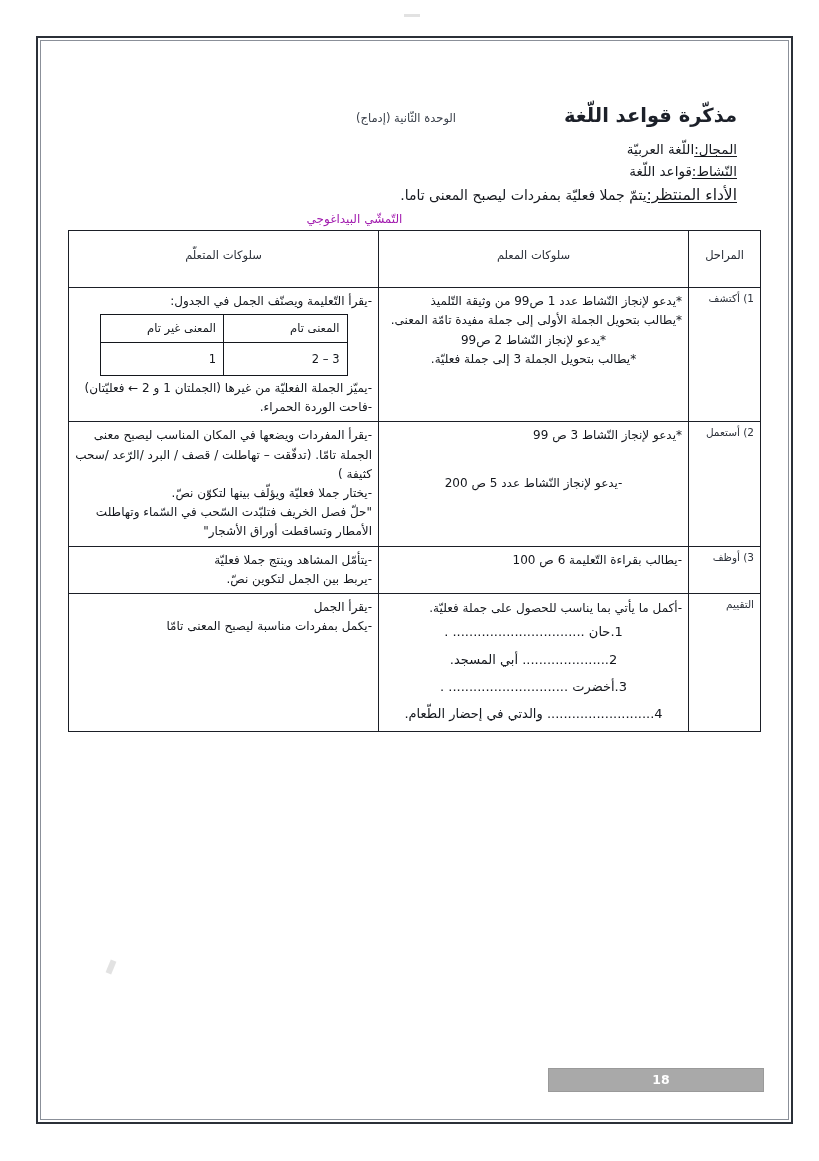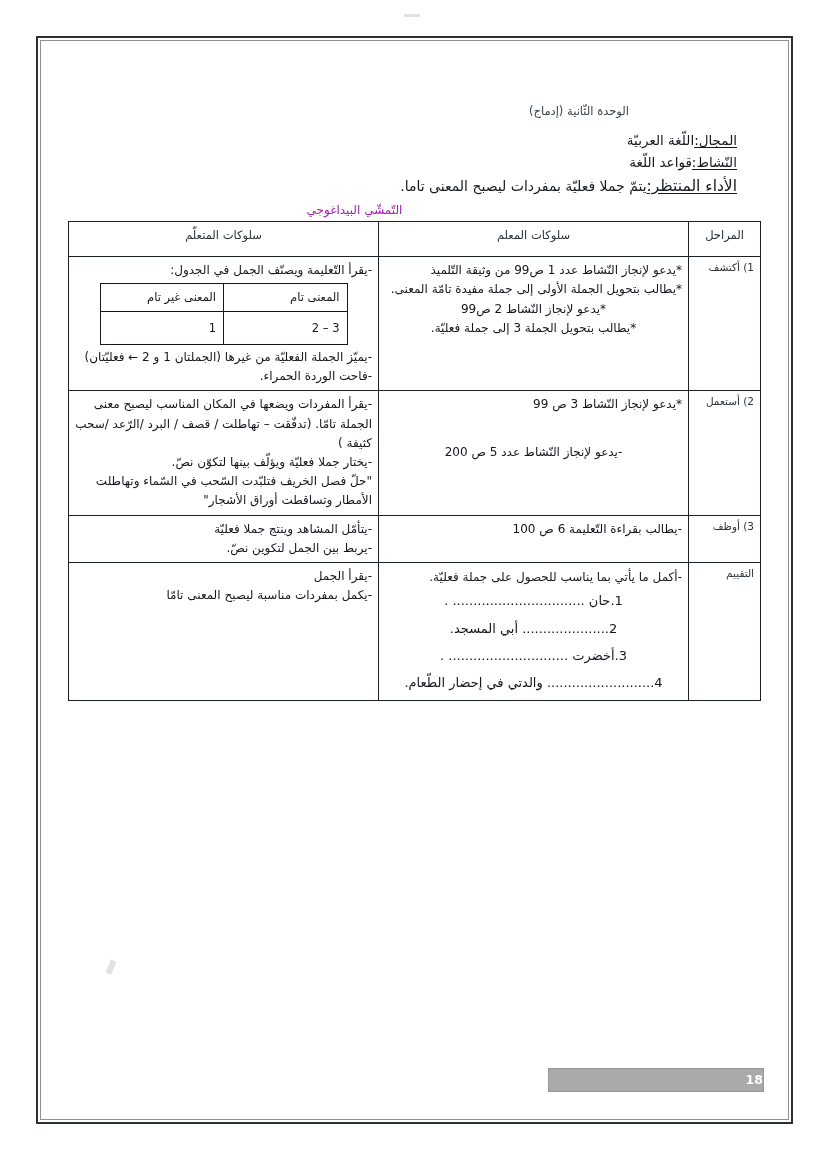--- a/index.html
+++ b/index.html
@@ -109,21 +109,21 @@
     border: 1.6px solid #1b1f27;
     vertical-align: top;
     padding: 4px 6px;
   }
   table.main thead th {
     font-weight: 400;
     font-size: 11.5px;
     color: #2b3039;
     text-align: center;
     height: 22px;
-    padding: 6px 6px;
+    padding: 17px 6px;
   }
   col.c-stage  { width: 72px; }
   col.c-teach  { width: 310px; }
   col.c-learn  { width: 310px; }
 
   .stage-cell {
     font-size: 10.5px;
     color: #2d323b;
     text-align: right;
     padding-top: 6px;
@@ -192,21 +192,21 @@
     background: #a9a9a9;
     border: 1px solid #9a9a9a;
   }
   .footer-num {
     position: absolute;
     left: 0;
     top: 0;
     width: 100%;
     height: 100%;
     line-height: 22px;
-    text-align: right;
+    text-align: center;
     padding-left: 10px;
     box-sizing: border-box;
     color: #ffffff;
     font-size: 12.5px;
     font-weight: 600;
     direction: ltr;
   }
 
   
   .speck {
@@ -216,20 +216,21 @@
   }
 </style>
 </head>
 <body>
 
 <div class="page-frame"></div>
 
 <div class="sheet">
 
   <div class="title-row">
+    <div class="title-main">مذكّرة قواعد اللّغة</div>
     <div class="title-sub">الوحدة الثّانية (إدماج)</div>
   </div>
 
   <div class="meta-block">
     <div class="meta-line">
       <span class="lbl">المجال:</span><span>اللّغة العربيّة</span>
     </div>
     <div class="meta-line">
       <span class="lbl">النّشاط:</span><span>قواعد اللّغة</span>
     </div>

